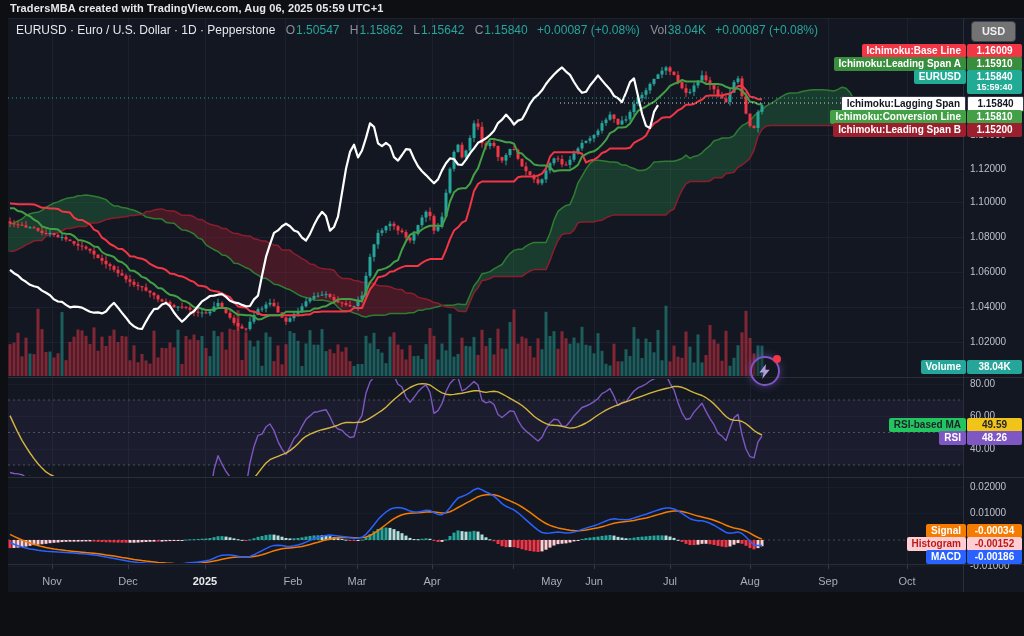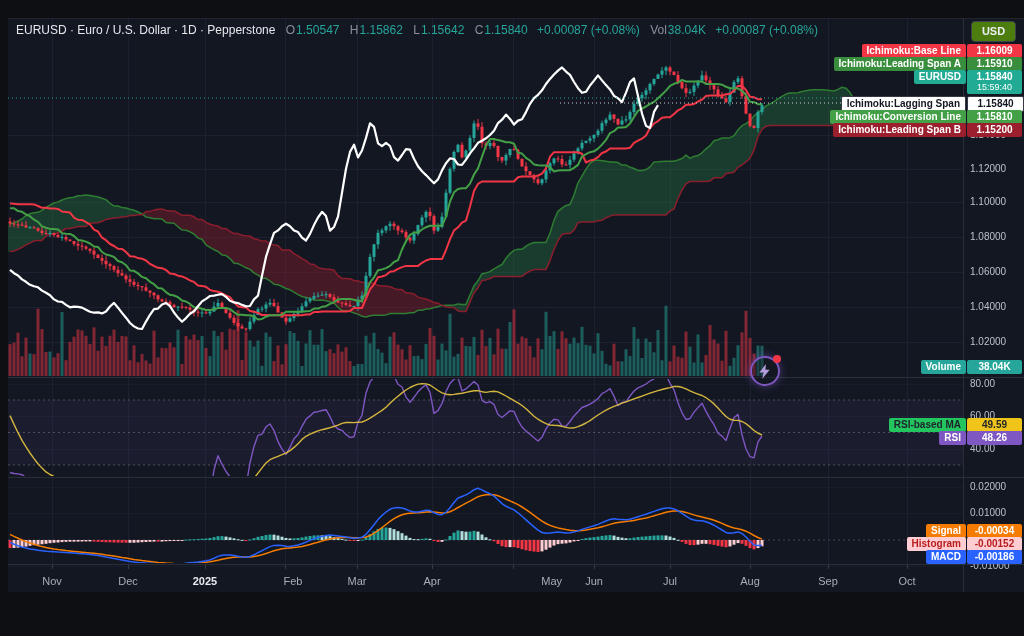--- a/index.html
+++ b/index.html
@@ -4,36 +4,37 @@
 <style>
   body{margin:0;background:#0e0f12;}
   .stage{position:relative;width:1024px;height:636px;background:#0e0f12;font-family:"Liberation Sans",sans-serif;overflow:hidden;}
   .attrib{position:absolute;top:2px;left:10px;font-size:11px;font-weight:bold;color:#e8e8ea;letter-spacing:.1px;}
   #chart-svg{position:absolute;left:0;top:0;}
   .symbol-bar{position:absolute;top:23px;left:16px;font-size:12px;color:#d1d4dc;white-space:nowrap;}
   .symbol-bar .t{color:#e6e8ec;}
   .symbol-bar .lbl{color:#8a8f9c;margin-left:7px;}
   .symbol-bar .val{color:#26a69a;margin-left:1px;}
   .symbol-bar .chg{color:#26a69a;margin-left:6px;}
-  .usd-btn{position:absolute;top:21px;left:971px;width:43px;height:19px;line-height:19px;text-align:center;background:#4d7c0f;border:1px solid #3e424d;border-radius:4px;color:#eceff4;font-size:11px;font-weight:bold;cursor:pointer;}
+  .usd-btn{position:absolute;top:21px;left:971px;width:43px;height:19px;line-height:19px;text-align:center;background:#737373;border:1px solid #3e424d;border-radius:4px;color:#eceff4;font-size:11px;font-weight:bold;cursor:pointer;}
   .tick{position:absolute;left:970px;font-size:10px;color:#bcc0ca;white-space:nowrap;}
   .month{position:absolute;top:575px;width:44px;text-align:center;font-size:11px;color:#a8adb8;}
   .month.strong{color:#e8eaee;font-weight:bold;}
   .flabel-name{position:absolute;right:58px;font-size:10px;font-weight:bold;padding:1px 5px 2px;border-radius:2px;white-space:nowrap;line-height:11px;}
   .flabel-val{position:absolute;left:967px;width:55px;font-size:10px;font-weight:bold;text-align:center;padding:1px 0 2px;border-radius:2px;line-height:11px;}
-  .flabel-val .cd{font-size:9px;font-weight:normal;line-height:10px;}
+  .flabel-val .cd{font-size:9px;font-weight:bold;line-height:10px;}
   .bolt{position:absolute;left:750px;top:356px;width:26px;height:26px;border:2px solid #7e57c2;border-radius:50%;display:flex;align-items:center;justify-content:center;box-shadow:0 0 8px rgba(126,87,194,.55);background:rgba(19,23,34,.35);cursor:pointer;}
   .bolt-dot{position:absolute;top:-3px;right:-3px;width:8px;height:8px;border-radius:50%;background:#f23645;}
   .footer{position:absolute;left:0;top:603px;width:1024px;height:33px;background:#1b1c21;display:flex;align-items:center;padding-left:30px;gap:9px;box-sizing:border-box;}
   .tv-text{font-size:17px;font-weight:bold;color:#e3e4e8;letter-spacing:.2px;}
 </style>
 </head>
 <body>
 
 <div class="stage">
+  <div class="attrib">TradersMBA created with TradingView.com, Aug 06, 2025 05:59 UTC+1</div>
 
   <svg id="chart-svg" width="1024" height="636">
       <rect x="8" y="18" width="1016" height="574" fill="#131722"></rect>
       <defs>
         <clipPath id="clipMain">
           <rect x="8" y="19" width="955" height="357"></rect>
         </clipPath>
         <clipPath id="clipRsi">
           <rect x="8" y="379" width="955" height="97"></rect>
         </clipPath>

